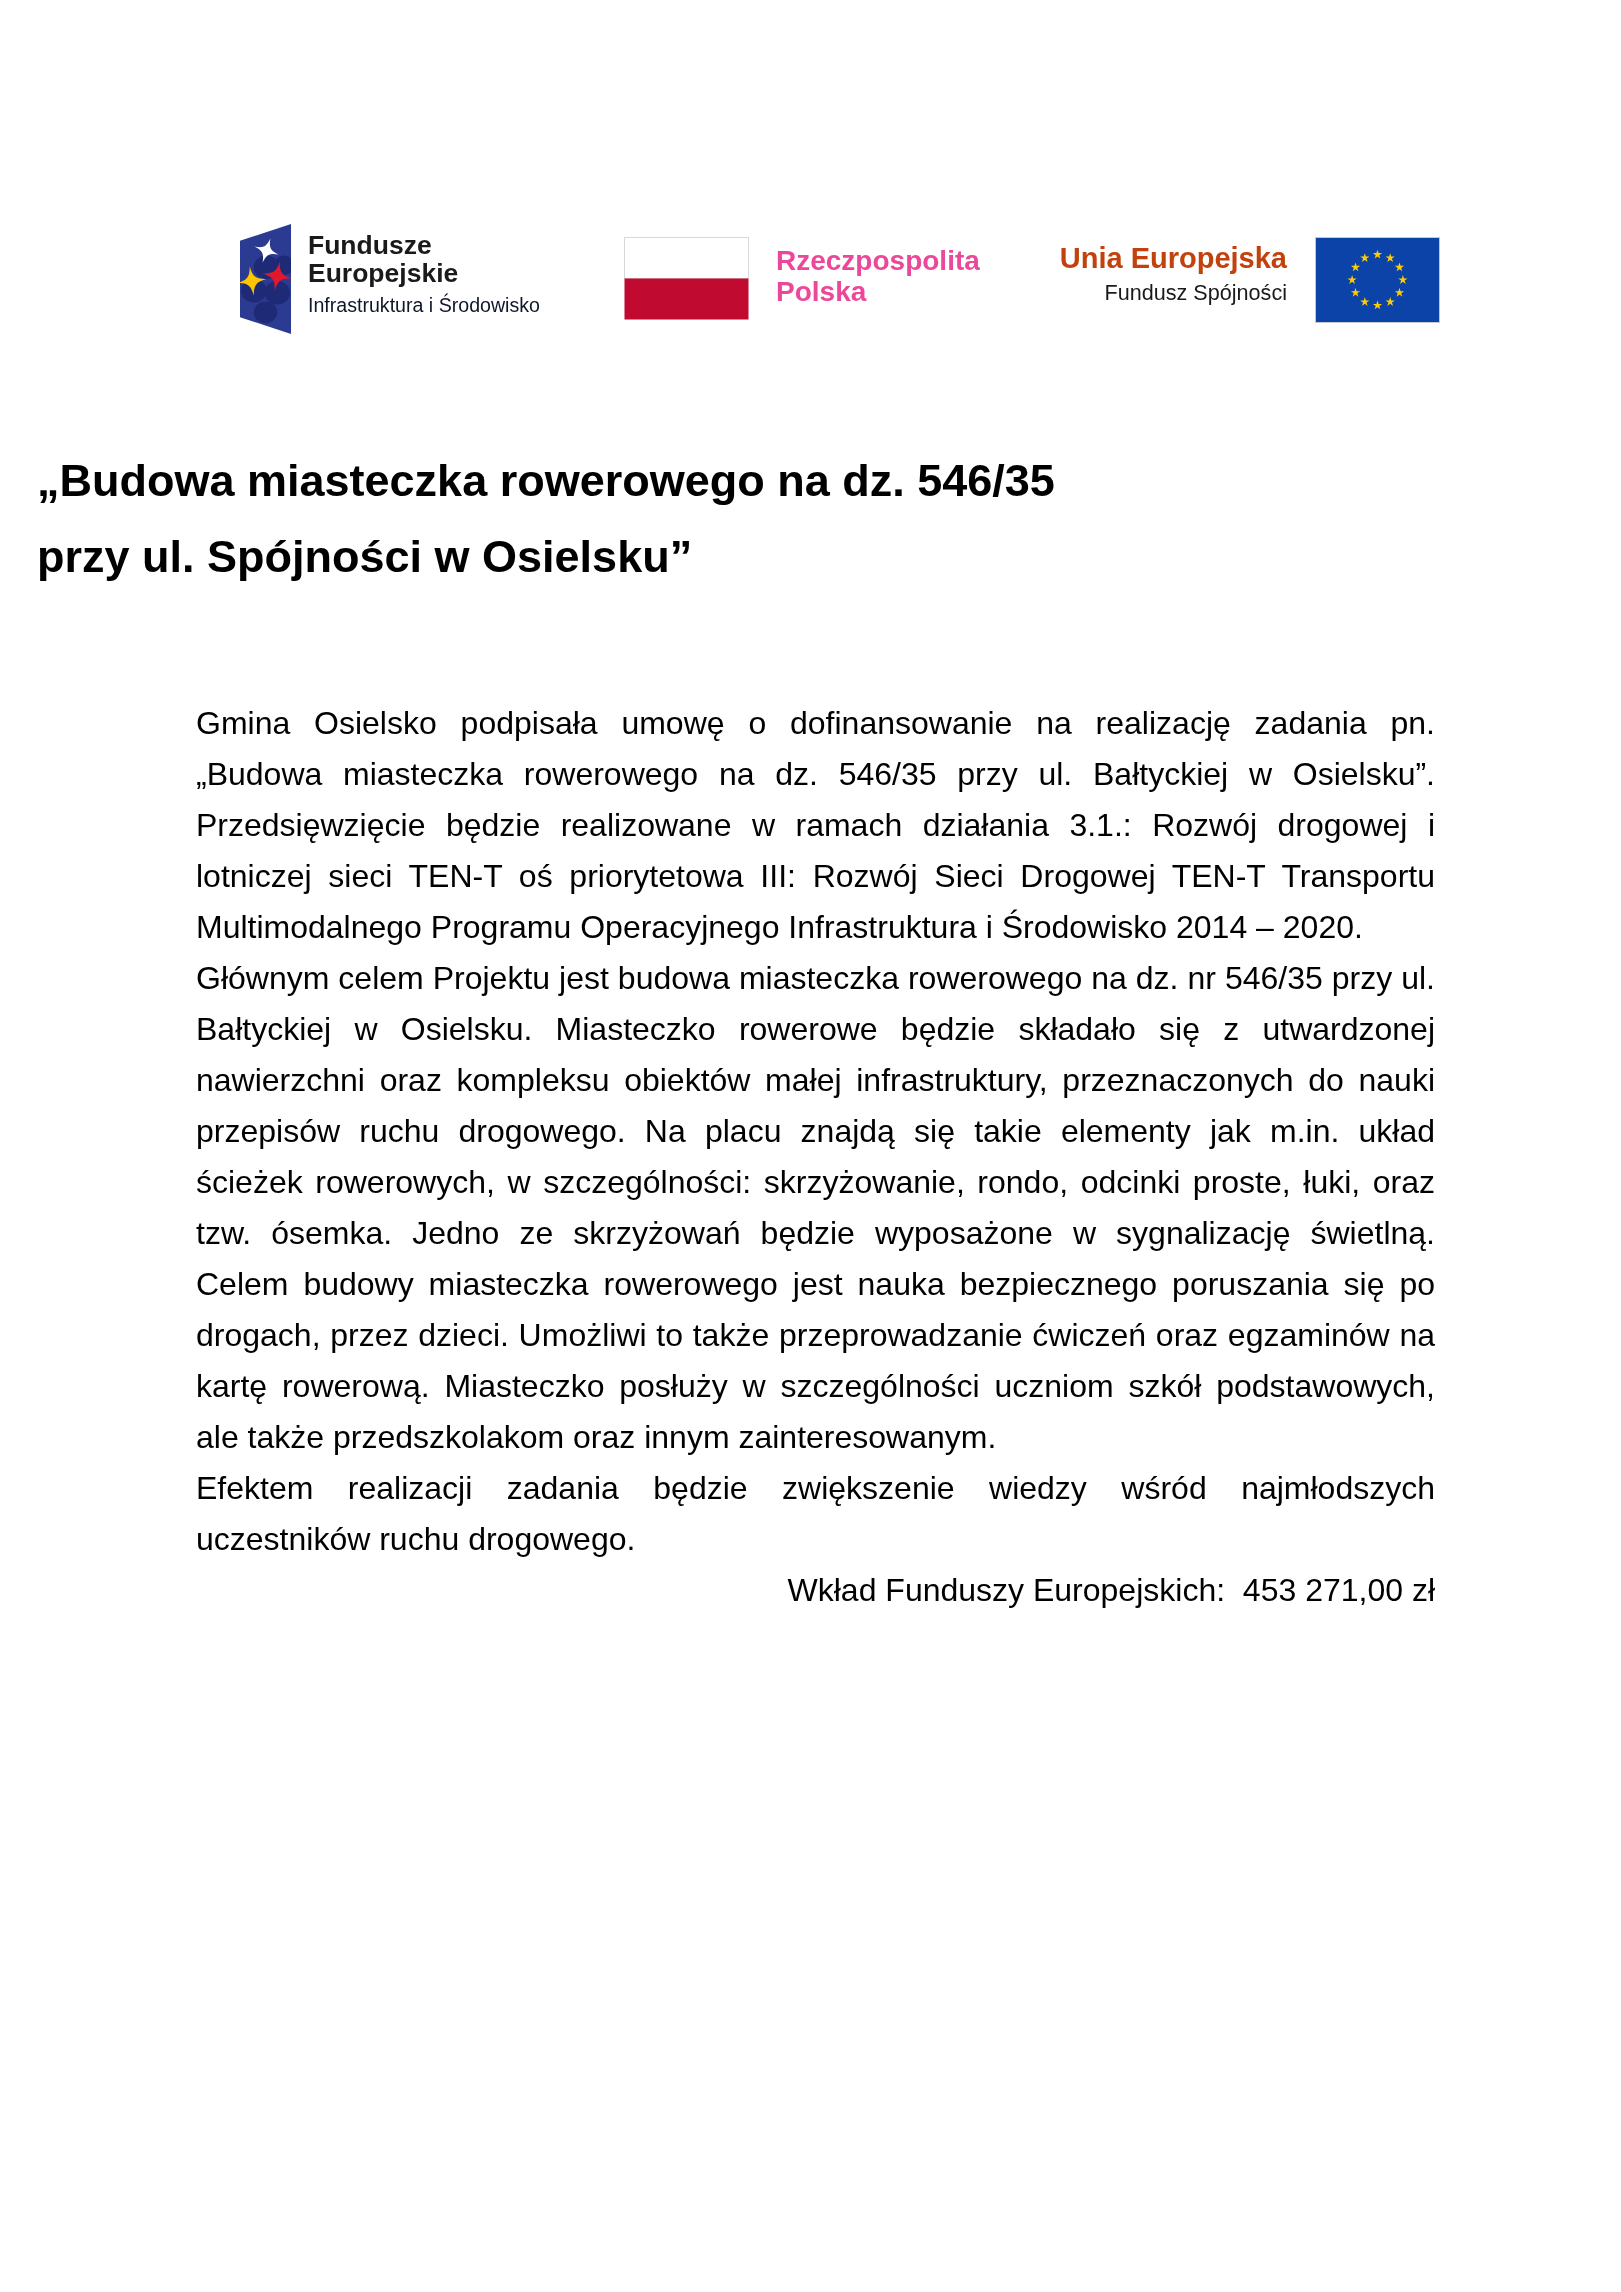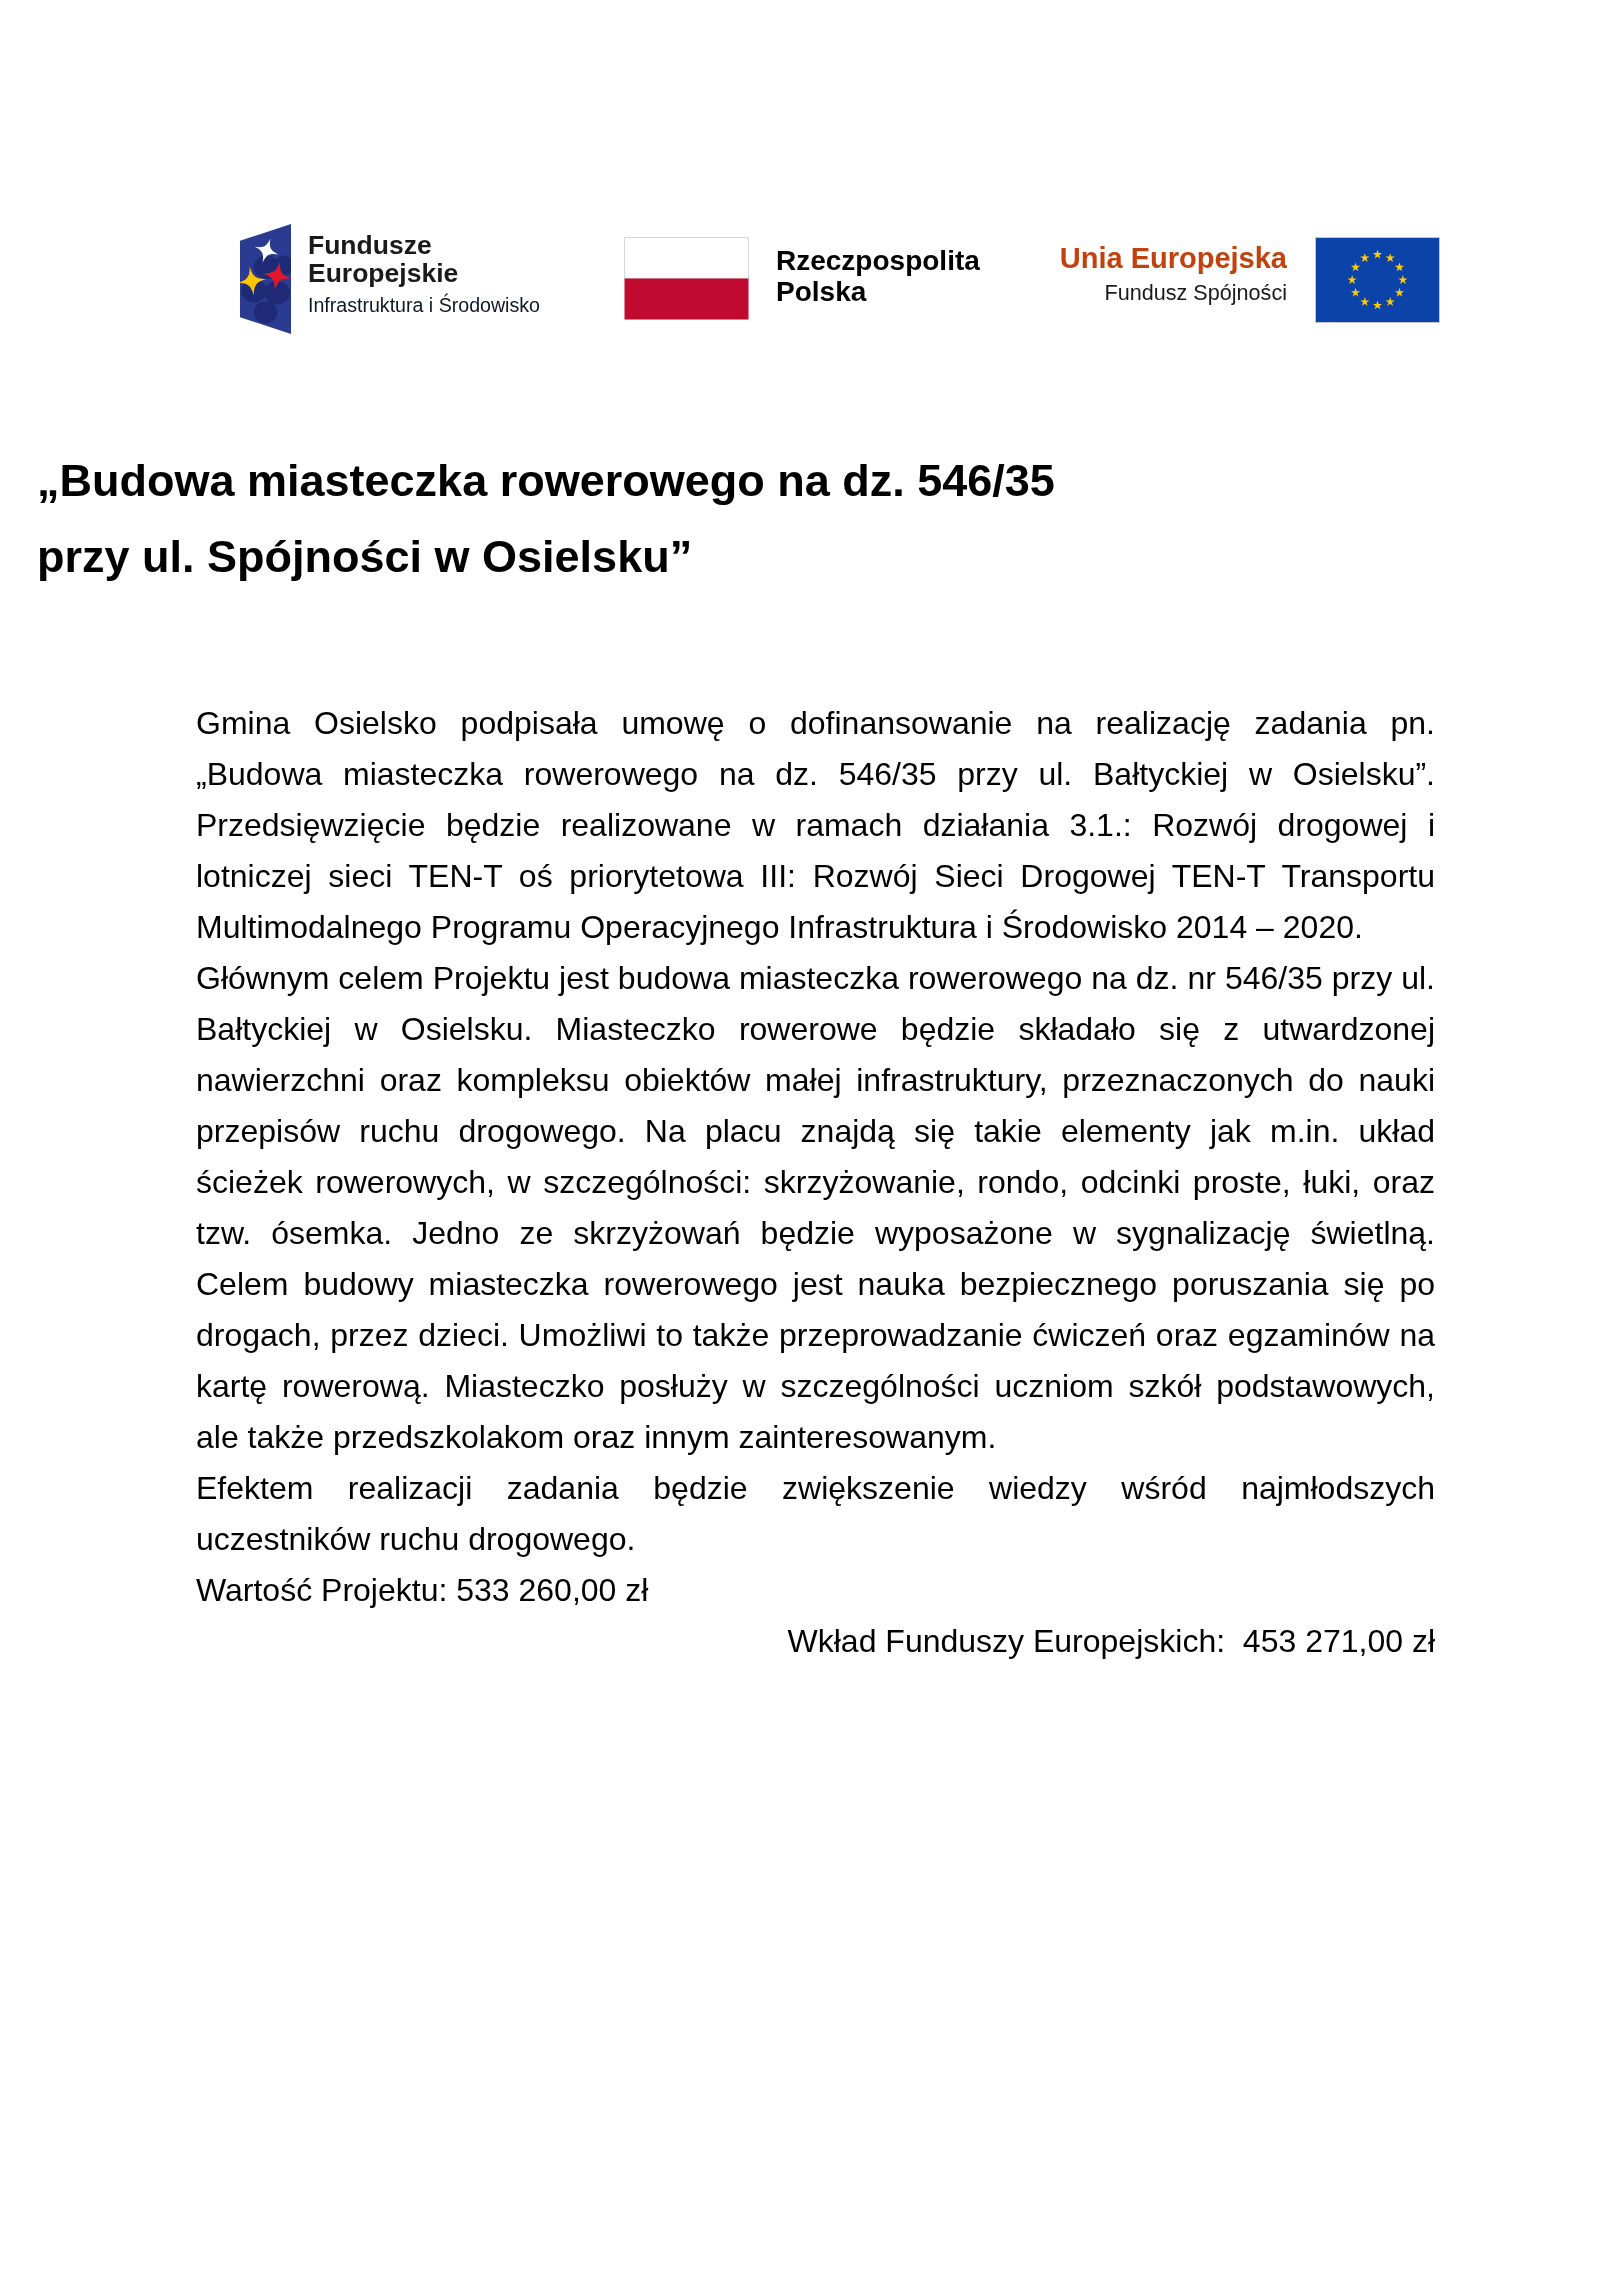--- a/index.html
+++ b/index.html
@@ -13,21 +13,21 @@
     overflow:hidden;
   }
 
   
   .fe-emblem { position:absolute; left:240px; top:224px; width:51px; height:110px; }
   .fe-text   { position:absolute; left:308px; top:231px; }
   .fe-title  { font-size:26.5px; font-weight:bold; line-height:28px; color:#1a1a1a; }
   .fe-subtitle { font-size:19.6px; line-height:23.5px; margin-top:6.9px; color:#0f172a; }
 
   .pl-flag { position:absolute; left:624px; top:237px; width:125px; height:83px; }
-  .pl-text { position:absolute; left:776px; top:245px; font-size:28px; font-weight:bold; line-height:31px; color:#000000; }
+  .pl-text { position:absolute; left:776px; top:245px; font-size:28px; font-weight:bold; line-height:31px; color:#ec4899; }
 
   .eu-text { position:absolute; left:1000px; top:242px; width:287px; text-align:right; }
   .eu-line1 { font-size:29px; font-weight:bold; line-height:32px; color:#c2410c; }
   .eu-line2 { font-size:21.6px; line-height:25.5px; margin-top:5.9px; color:#1a1a1a; }
   .eu-flag { position:absolute; left:1315px; top:237px; width:125px; height:86px; }
 
   
   .doc-title {
     position:absolute; top:443px; left:0; width:100%;
     text-align:left; font-size:45px; font-weight:bold; line-height:76px;
@@ -113,18 +113,17 @@
 
   <h1 class="doc-title">
     <div>„Budowa miasteczka rowerowego na dz. 546/35</div>
     <div>przy ul. Spójności w Osielsku”</div>
   </h1>
 
   <main class="content">
     <p class="para-1">Gmina Osielsko podpisała umowę o dofinansowanie na realizację zadania pn. „Budowa miasteczka rowerowego na dz. 546/35 przy ul. Bałtyckiej w Osielsku”. Przedsięwzięcie będzie realizowane w ramach działania 3.1.: Rozwój drogowej i lotniczej sieci TEN-T oś priorytetowa III: Rozwój Sieci Drogowej TEN-T Transportu Multimodalnego Programu Operacyjnego Infrastruktura i Środowisko 2014 – 2020.</p>
     <p class="para-2">Głównym celem Projektu jest budowa miasteczka rowerowego na dz. nr 546/35 przy ul. Bałtyckiej w Osielsku. Miasteczko rowerowe będzie składało się z utwardzonej nawierzchni oraz kompleksu obiektów małej infrastruktury, przeznaczonych do nauki przepisów ruchu drogowego. Na placu znajdą się takie elementy jak m.in. układ ścieżek rowerowych, w szczególności: skrzyżowanie, rondo, odcinki proste, łuki, oraz tzw. ósemka. Jedno ze skrzyżowań będzie wyposażone w sygnalizację świetlną. Celem budowy miasteczka rowerowego jest nauka bezpiecznego poruszania się po drogach, przez dzieci. Umożliwi to także przeprowadzanie ćwiczeń oraz egzaminów na kartę rowerową. Miasteczko posłuży w szczególności uczniom szkół podstawowych, ale także przedszkolakom oraz innym zainteresowanym.</p>
     <p class="para-3">Efektem realizacji zadania będzie zwiększenie wiedzy wśród najmłodszych uczestników ruchu drogowego.</p>
-    <p class="value value-1">Wartość Projektu: 533 260,00 zł</p>
     <p class="value value-2">Wkład Funduszy Europejskich:  453 271,00 zł</p>
   </main>
 
 </div>
 
 
 </body></html>

